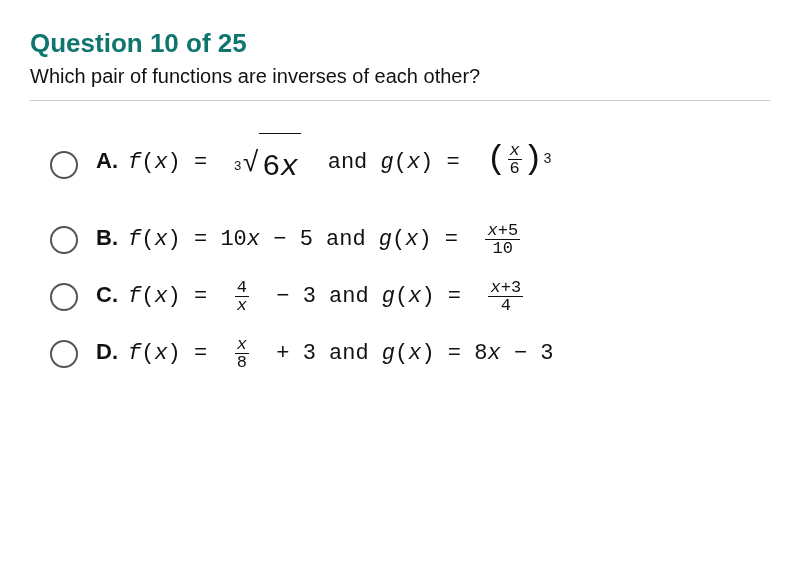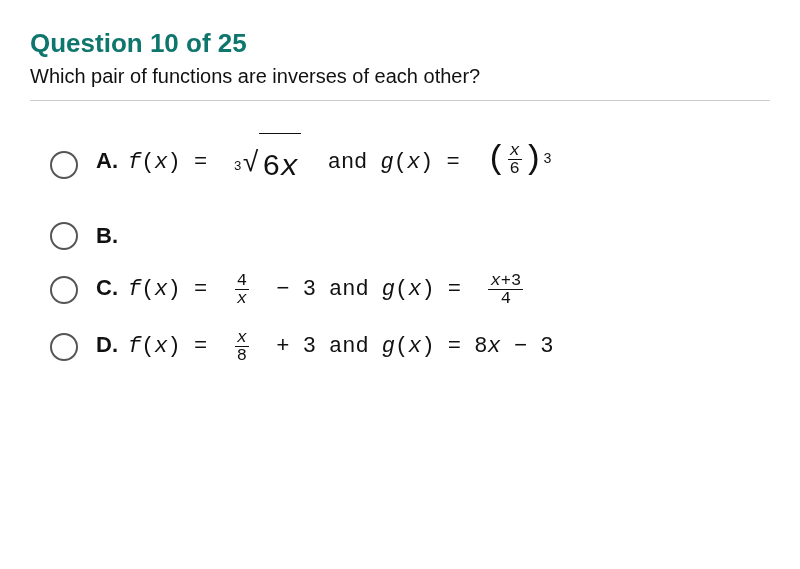--- a/index.html
+++ b/index.html
@@ -182,20 +182,27 @@
           <span class="sup">3</span>
         </span>
       </span>
     </span>
   </li>
 
   <li class="option-item">
     <div class="radio-circle"></div>
     <span class="option-label">
       <span class="option-letter">B.</span>
+      <span class="math">
+        <i>f</i>(<i>x</i>) = 10<i>x</i> − 5&nbsp;and&nbsp;<i>g</i>(<i>x</i>) =&nbsp;
+        <span class="fraction">
+          <span class="num"><i>x</i>+5</span>
+          <span class="den">10</span>
+        </span>
+      </span>
     </span>
   </li>
 
   <li class="option-item">
     <div class="radio-circle"></div>
     <span class="option-label">
       <span class="option-letter">C.</span>
       <span class="math">
         <i>f</i>(<i>x</i>) =&nbsp;
         <span class="fraction">

